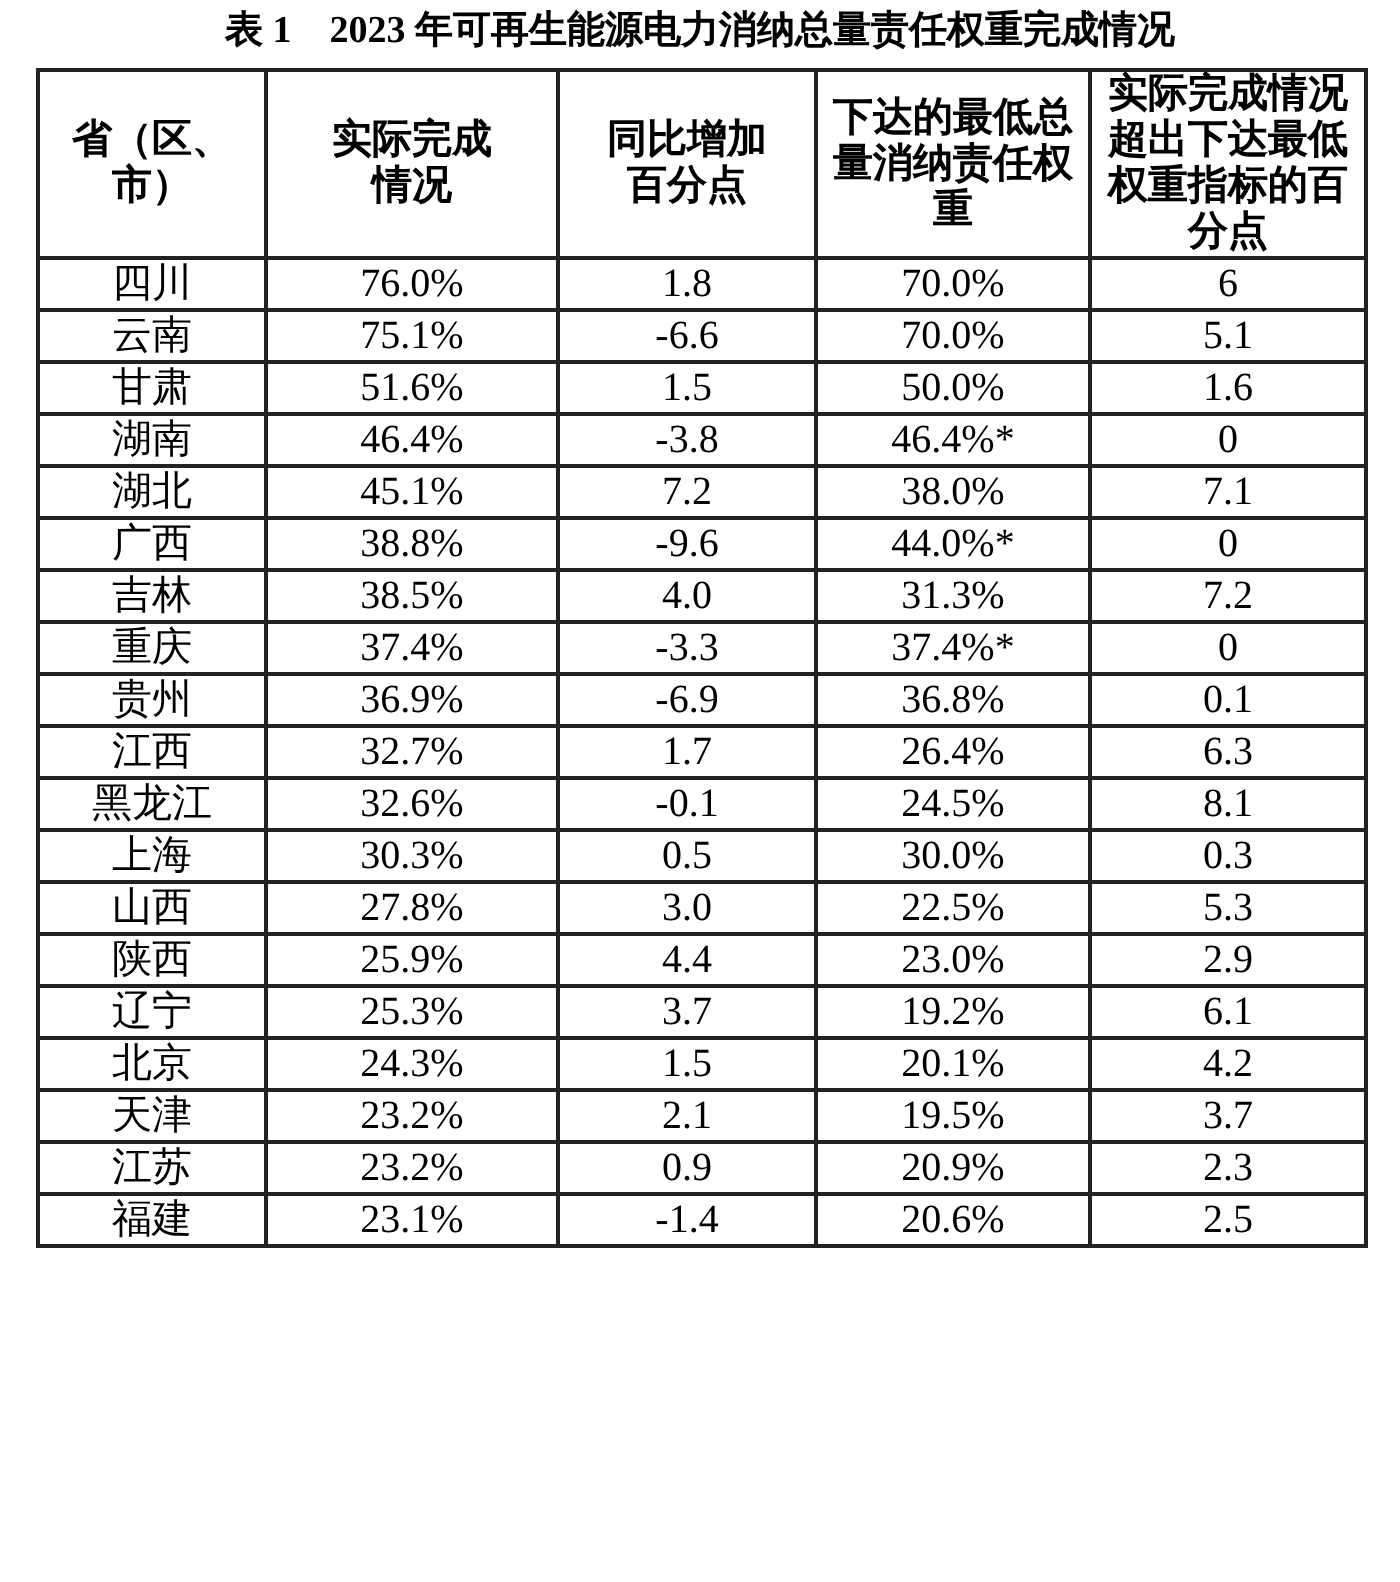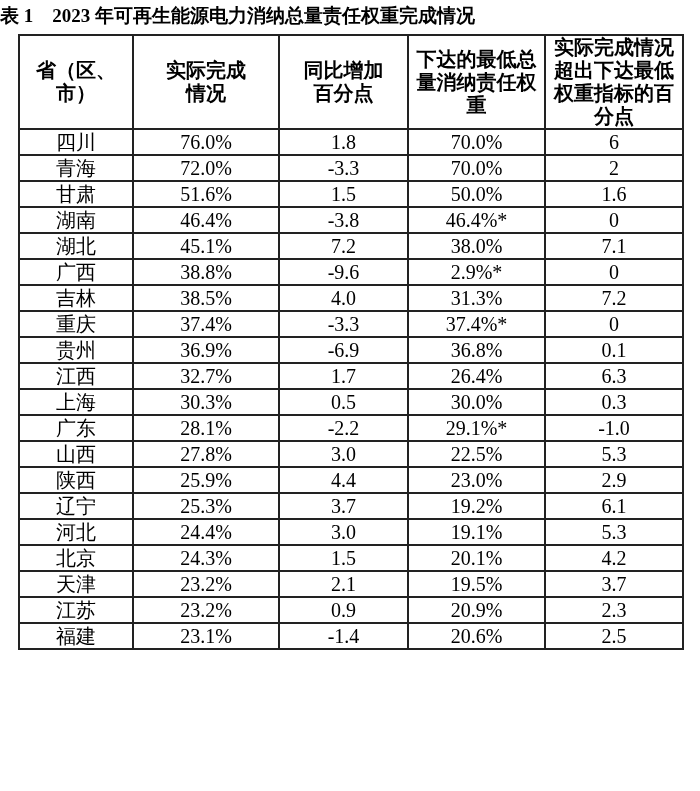--- a/index.html
+++ b/index.html
@@ -14,20 +14,21 @@
     font-family: "Liberation Serif", "DejaVu Serif", serif;
     overflow: hidden;
   }
   .page {
     width: 700px;
     height: 791px;
     position: relative;
   }
   .doc-title {
     margin-top: 3px;
+    text-align: center;
     font-size: 19px;
     font-weight: bold;
     line-height: 26px;
     white-space: pre;
   }
   table.data-table {
     border-collapse: collapse;
     table-layout: fixed;
     margin-left: 18px;
     margin-top: 5px;
@@ -89,25 +90,25 @@
     </thead>
     <tbody id="table-body">
         <tr>
           <td>四川</td>
           <td>76.0%</td>
           <td>1.8</td>
           <td>70.0%</td>
           <td>6</td>
         </tr>
         <tr>
-          <td>青海</td>
-          <td>72.0%</td>
-          <td>-3.3</td>
+          <td>云南</td>
+          <td>75.1%</td>
+          <td>-6.6</td>
           <td>70.0%</td>
-          <td>2</td>
+          <td>5.1</td>
         </tr>
         <tr>
           <td>甘肃</td>
           <td>51.6%</td>
           <td>1.5</td>
           <td>50.0%</td>
           <td>1.6</td>
         </tr>
         <tr>
           <td>湖南</td>
@@ -120,21 +121,21 @@
           <td>湖北</td>
           <td>45.1%</td>
           <td>7.2</td>
           <td>38.0%</td>
           <td>7.1</td>
         </tr>
         <tr>
           <td>广西</td>
           <td>38.8%</td>
           <td>-9.6</td>
-          <td>2.9%*</td>
+          <td>44.0%*</td>
           <td>0</td>
         </tr>
         <tr>
           <td>吉林</td>
           <td>38.5%</td>
           <td>4.0</td>
           <td>31.3%</td>
           <td>7.2</td>
         </tr>
         <tr>
@@ -152,34 +153,34 @@
           <td>0.1</td>
         </tr>
         <tr>
           <td>江西</td>
           <td>32.7%</td>
           <td>1.7</td>
           <td>26.4%</td>
           <td>6.3</td>
         </tr>
         <tr>
+          <td>黑龙江</td>
+          <td>32.6%</td>
+          <td>-0.1</td>
+          <td>24.5%</td>
+          <td>8.1</td>
+        </tr>
+        <tr>
           <td>上海</td>
           <td>30.3%</td>
           <td>0.5</td>
           <td>30.0%</td>
           <td>0.3</td>
         </tr>
         <tr>
-          <td>广东</td>
-          <td>28.1%</td>
-          <td>-2.2</td>
-          <td>29.1%*</td>
-          <td>-1.0</td>
-        </tr>
-        <tr>
           <td>山西</td>
           <td>27.8%</td>
           <td>3.0</td>
           <td>22.5%</td>
           <td>5.3</td>
         </tr>
         <tr>
           <td>陕西</td>
           <td>25.9%</td>
           <td>4.4</td>
@@ -187,27 +188,20 @@
           <td>2.9</td>
         </tr>
         <tr>
           <td>辽宁</td>
           <td>25.3%</td>
           <td>3.7</td>
           <td>19.2%</td>
           <td>6.1</td>
         </tr>
         <tr>
-          <td>河北</td>
-          <td>24.4%</td>
-          <td>3.0</td>
-          <td>19.1%</td>
-          <td>5.3</td>
-        </tr>
-        <tr>
           <td>北京</td>
           <td>24.3%</td>
           <td>1.5</td>
           <td>20.1%</td>
           <td>4.2</td>
         </tr>
         <tr>
           <td>天津</td>
           <td>23.2%</td>
           <td>2.1</td>

